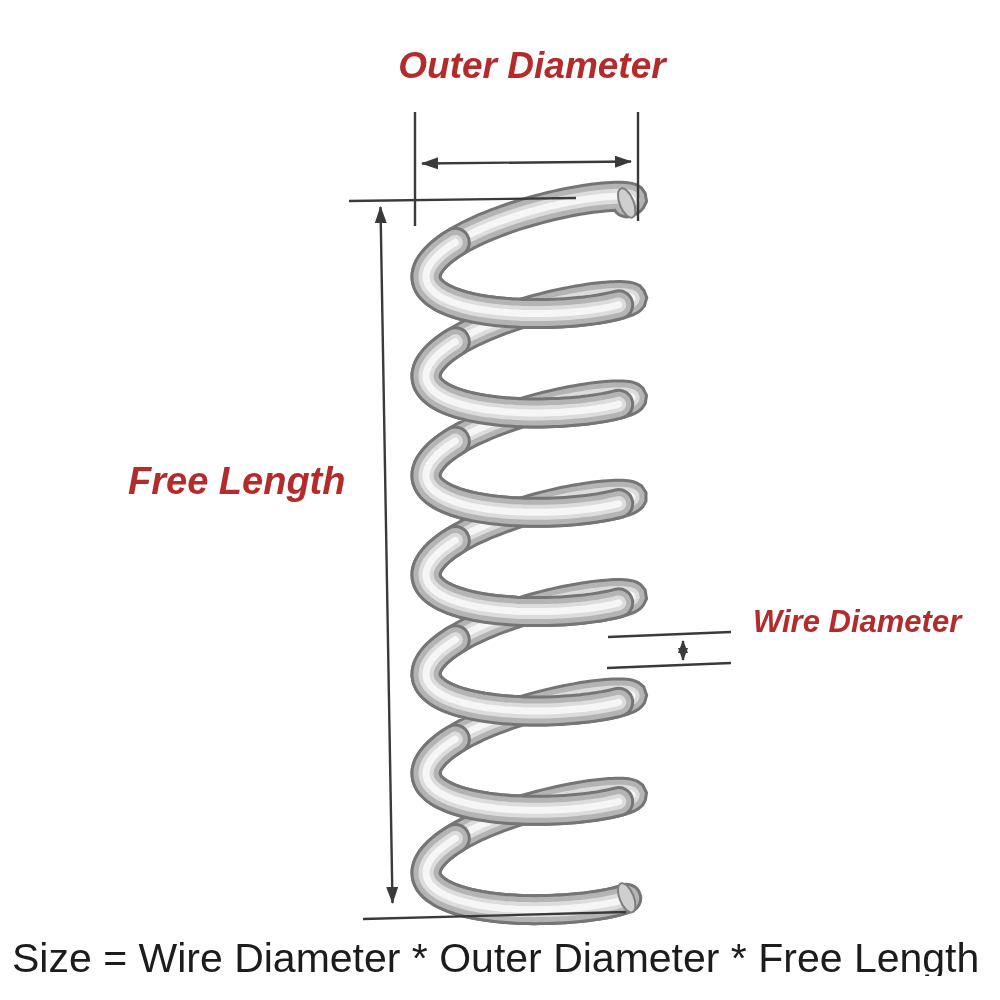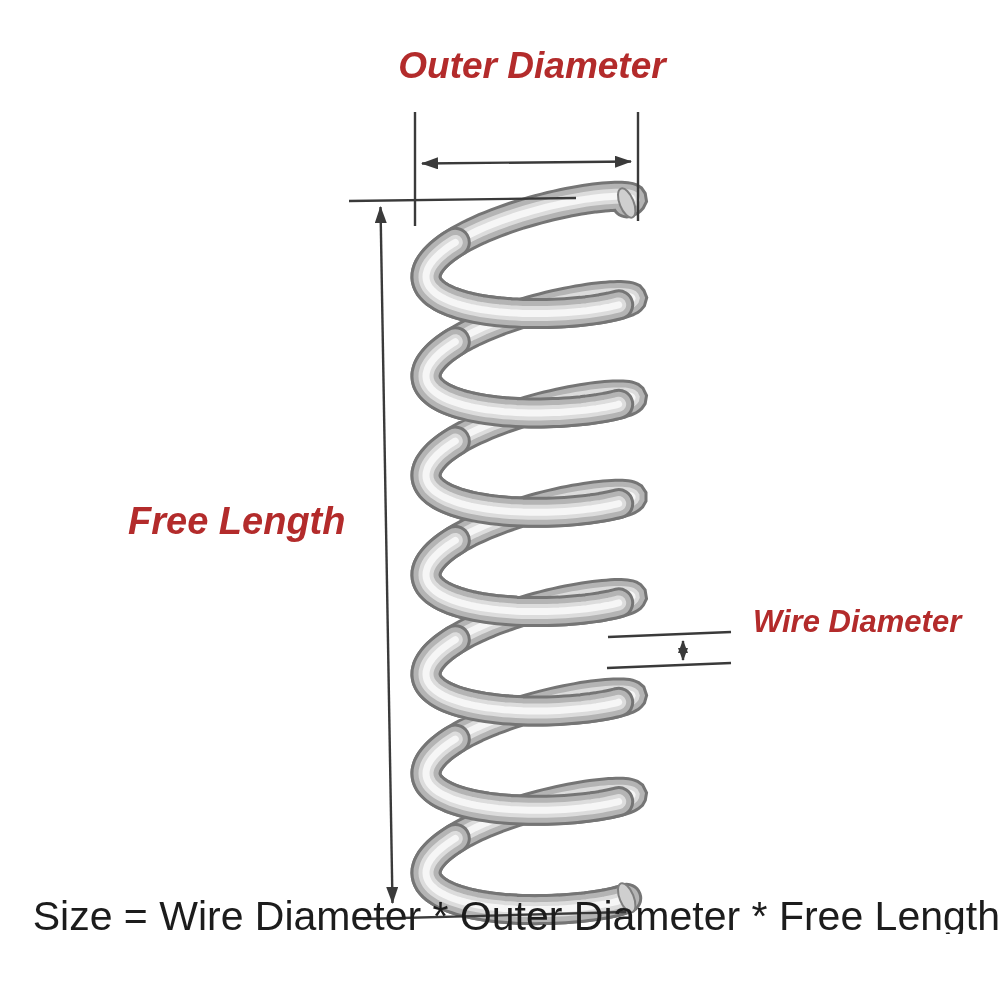--- a/index.html
+++ b/index.html
@@ -26,28 +26,28 @@
   .ah{fill:var(--line-dark,#3a3a3a);}
 
   .red-label{
     position:absolute;
     color:var(--label-red,#b32b2b);
     font-style:italic;
     font-weight:bold;
     white-space:nowrap;
   }
   .lbl-outer{left:300px;top:45px;width:440px;text-align:center;font-size:37px;}
-  .lbl-free {left:116px;top:500px;font-size:38px;}
+  .lbl-free {left:116px;top:460px;font-size:38px;}
   .lbl-wire {left:741px;top:604px;font-size:31px;}
 
   .formula{
     position:absolute;
-    left:0;top:892px;width:988px;height:42px;
+    left:0;top:934px;width:988px;height:42px;
     overflow:hidden;
-    text-align:right;
+    text-align:left;
     color:var(--formula-black,#1c1c1c);
     font-size:41px;
     line-height:48px;
     white-space:nowrap;
   }
 </style>
 </head>
 <body>
 
 <div class="stage">

